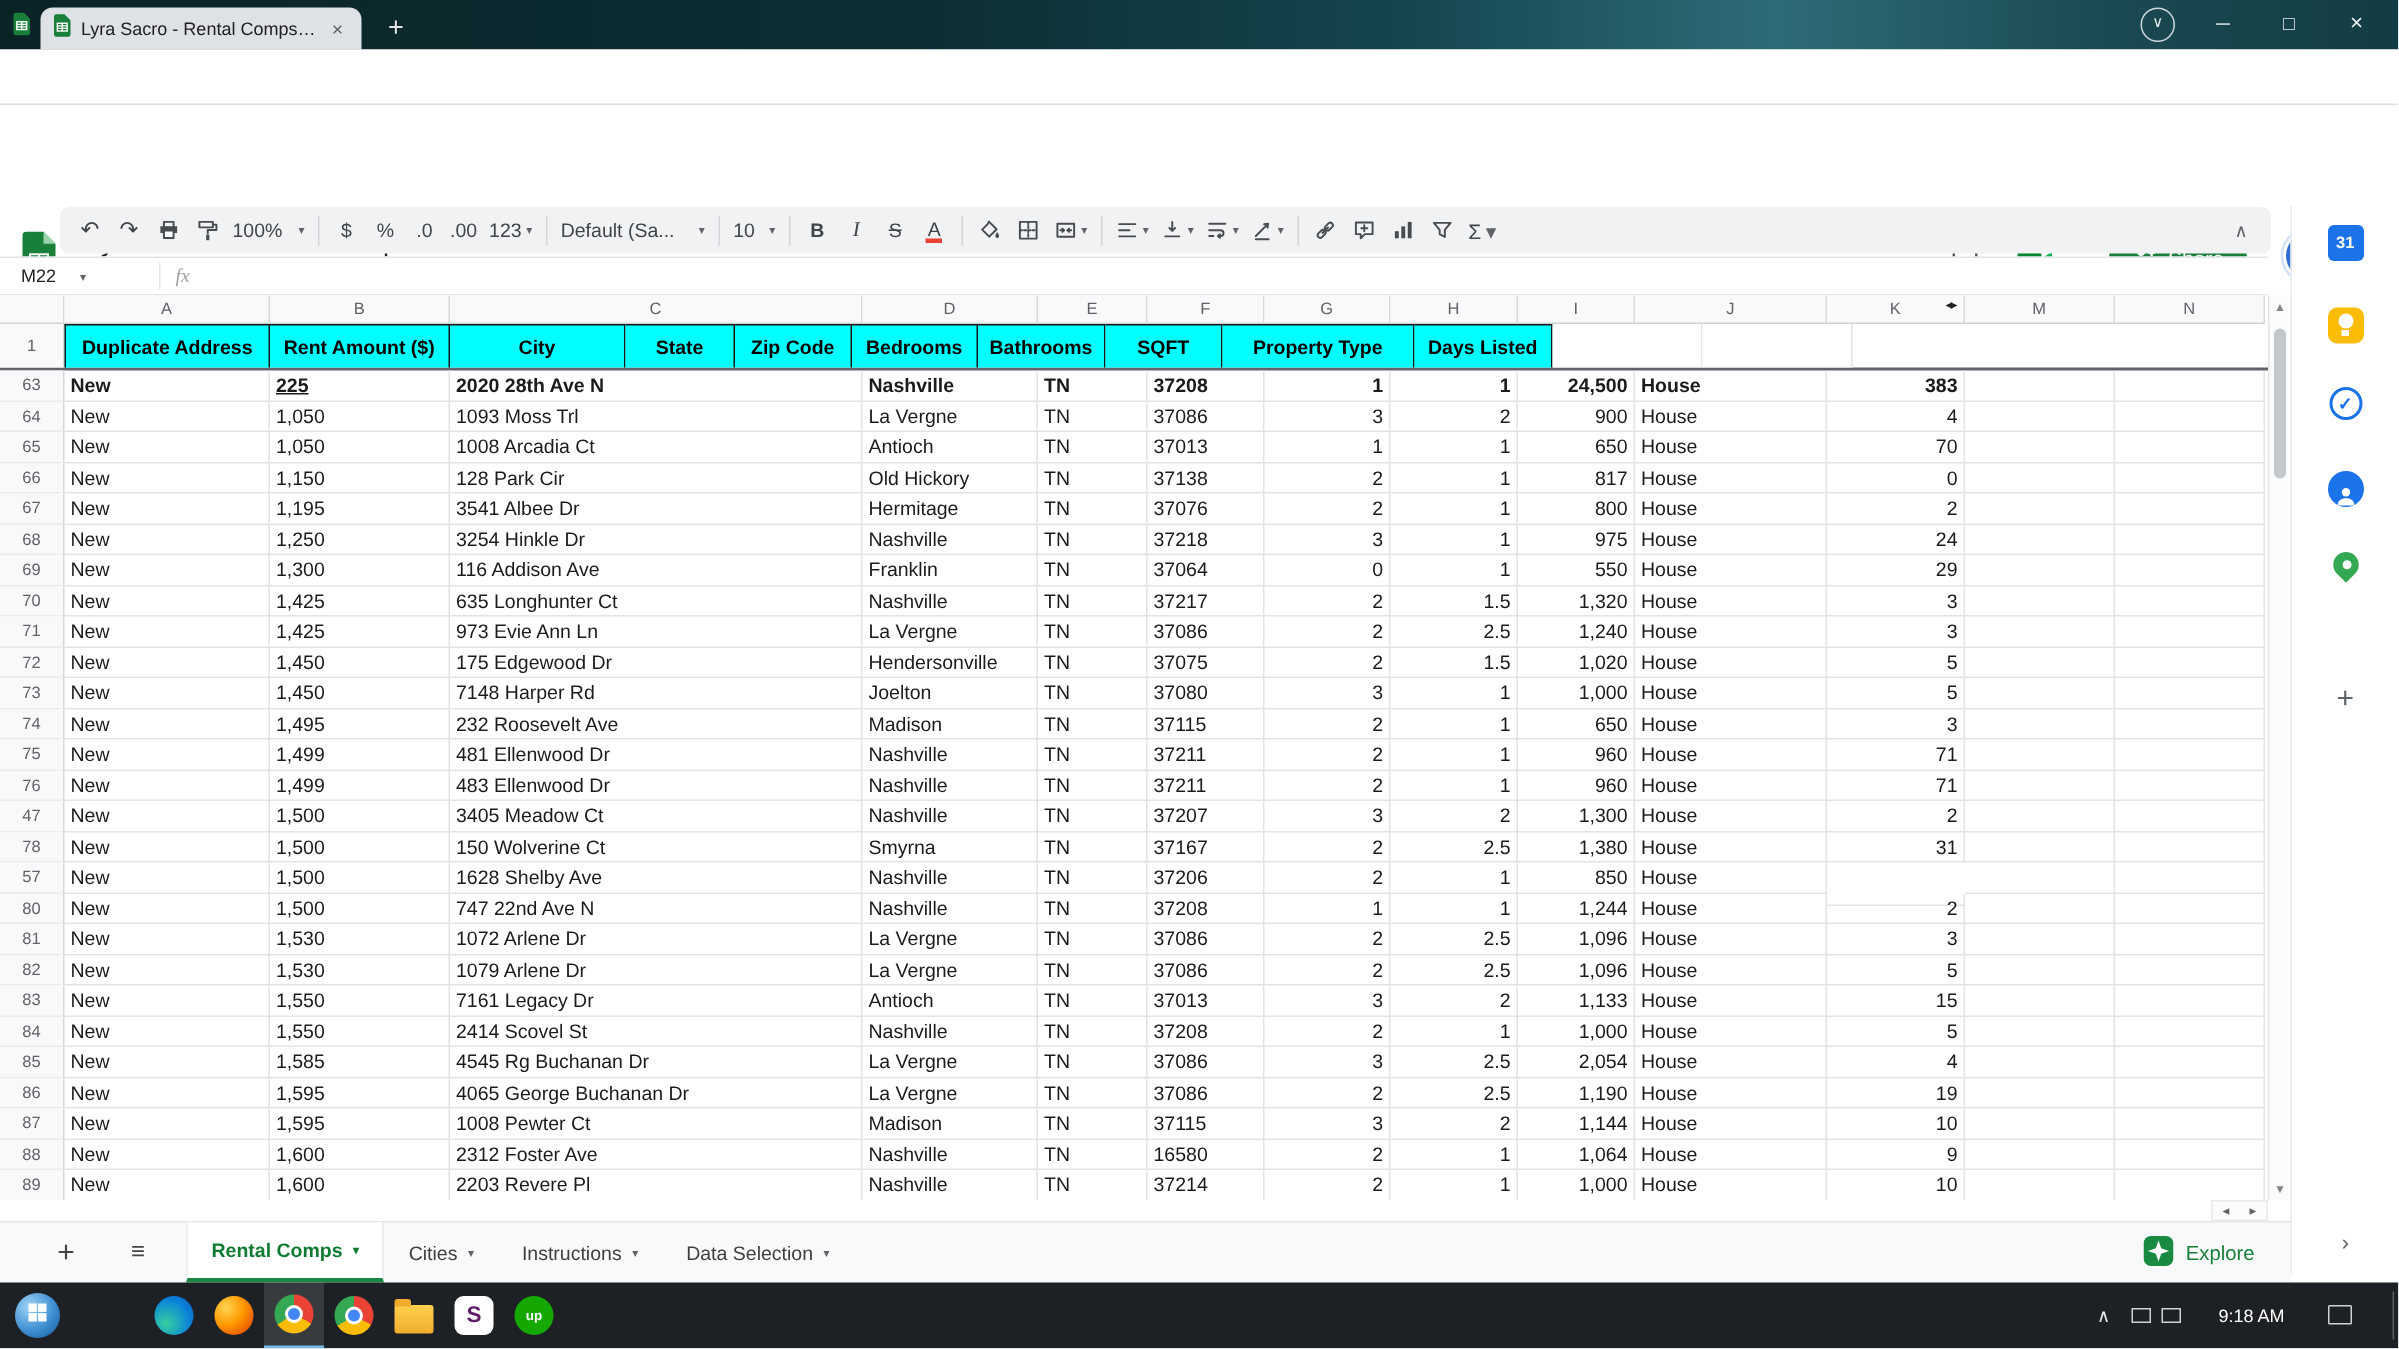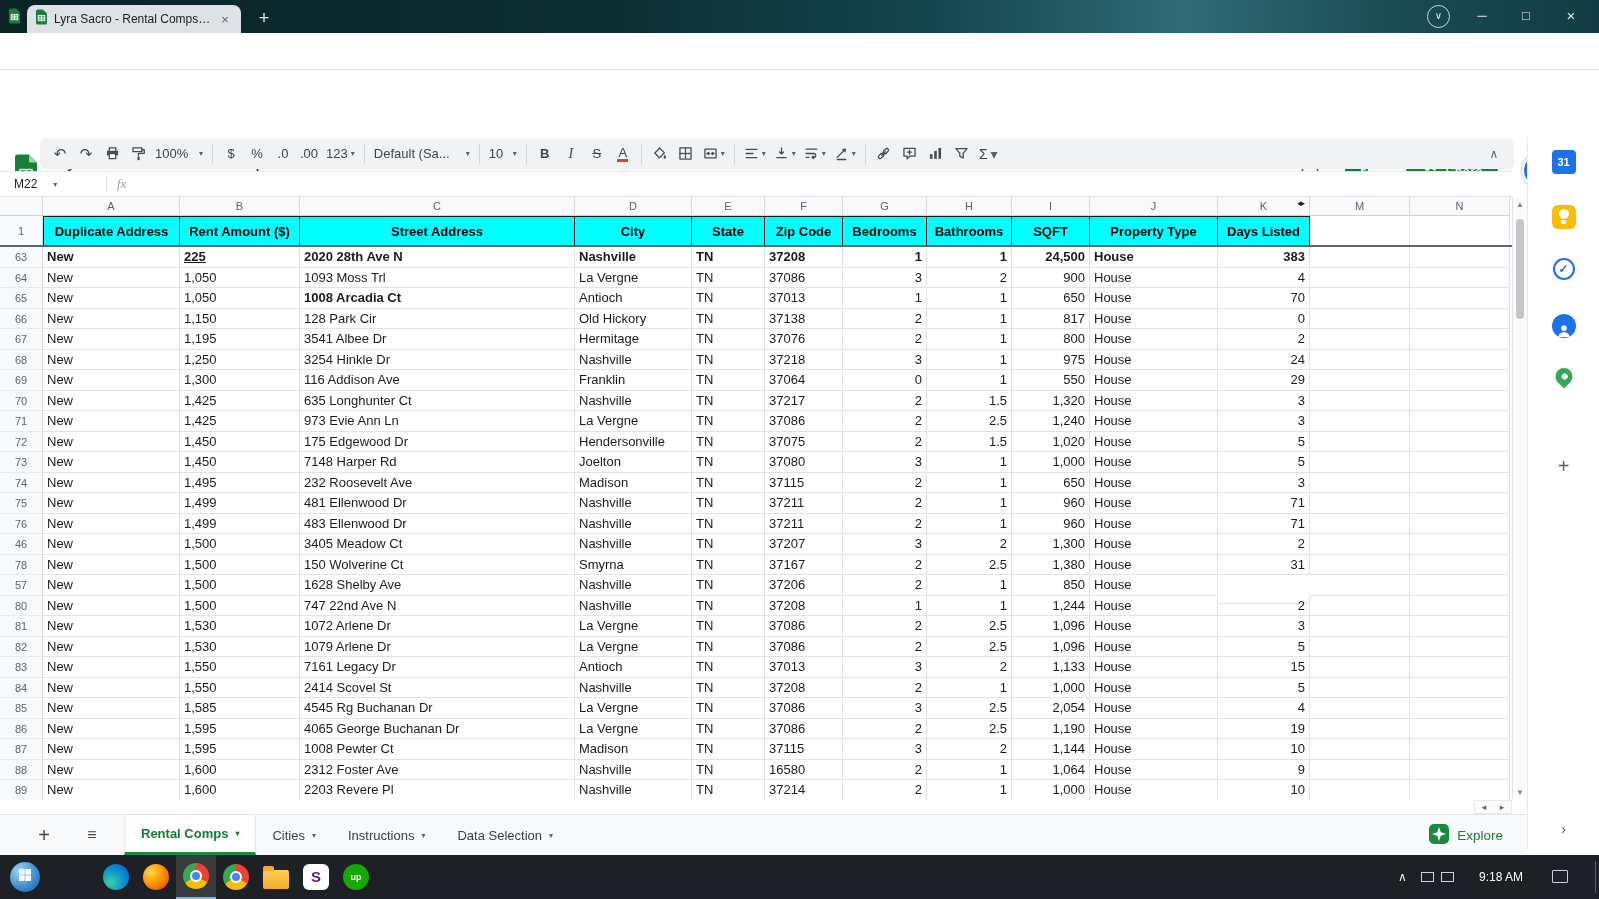--- a/index.html
+++ b/index.html
@@ -436,21 +436,20 @@
         <div class="ch" data-name="column-header-I" style="width: 78px;">I</div>
         <div class="ch" data-name="column-header-J" style="width: 128px;">J</div>
         <div class="ch" data-name="column-header-K" style="width: 92px;">K</div>
         <div class="ch" data-name="column-header-M" style="width: 100px;">M</div>
         <div class="ch" data-name="column-header-N" style="width: 100px;">N</div>
       </div>
     <div id="row1" data-name="frozen-header-row">
         <div class="rh1" data-name="row-header-1">1</div>
         <div class="h1 first" data-name="header-cell-A1" style="width: 137px;">Duplicate Address</div>
         <div class="h1" data-name="header-cell-B1" style="width: 120px;">Rent Amount ($)</div>
-        <div class="h1" data-name="header-cell-C1" style="width: 275px;">Street Address</div>
         <div class="h1" data-name="header-cell-D1" style="width: 117px;">City</div>
         <div class="h1" data-name="header-cell-E1" style="width: 73px;">State</div>
         <div class="h1" data-name="header-cell-F1" style="width: 78px;">Zip Code</div>
         <div class="h1" data-name="header-cell-G1" style="width: 84px;">Bedrooms</div>
         <div class="h1" data-name="header-cell-H1" style="width: 85px;">Bathrooms</div>
         <div class="h1" data-name="header-cell-I1" style="width: 78px;">SQFT</div>
         <div class="h1" data-name="header-cell-J1" style="width: 128px;">Property Type</div>
         <div class="h1" data-name="header-cell-K1" style="width: 92px;">Days Listed</div>
         <div class="h1e" data-name="header-cell-M1" style="width: 100px;"></div>
         <div class="h1e" data-name="header-cell-N1" style="width: 100px;"></div>
@@ -485,21 +484,21 @@
           <div class="gc r" data-name="cell-I64" style="width: 78px;">900</div>
           <div class="gc" data-name="cell-J64" style="width: 128px;">House</div>
           <div class="gc r" data-name="cell-K64" style="width: 92px;">4</div>
           <div class="gc" data-name="cell-M64" style="width: 100px;"></div>
           <div class="gc" data-name="cell-N64" style="width: 100px;"></div>
         </div>
         <div class="gr" data-name="spreadsheet-row-65">
           <div class="rn" data-name="row-header-65">65</div>
           <div class="gc" data-name="cell-A65" style="width: 137px;">New</div>
           <div class="gc" data-name="cell-B65" style="width: 120px;">1,050</div>
-          <div class="gc" data-name="cell-C65" style="width: 275px; font-weight: bold;">1008 Arcadia Ct</div>
+          <div class="gc" data-name="cell-C65" style="width: 275px;">1008 Arcadia Ct</div>
           <div class="gc" data-name="cell-D65" style="width: 117px;">Antioch</div>
           <div class="gc" data-name="cell-E65" style="width: 73px;">TN</div>
           <div class="gc" data-name="cell-F65" style="width: 78px;">37013</div>
           <div class="gc r" data-name="cell-G65" style="width: 84px;">1</div>
           <div class="gc r" data-name="cell-H65" style="width: 85px;">1</div>
           <div class="gc r" data-name="cell-I65" style="width: 78px;">650</div>
           <div class="gc" data-name="cell-J65" style="width: 128px;">House</div>
           <div class="gc r" data-name="cell-K65" style="width: 92px;">70</div>
           <div class="gc" data-name="cell-M65" style="width: 100px;"></div>
           <div class="gc" data-name="cell-N65" style="width: 100px;"></div>
@@ -674,21 +673,21 @@
           <div class="gc" data-name="cell-F76" style="width: 78px;">37211</div>
           <div class="gc r" data-name="cell-G76" style="width: 84px;">2</div>
           <div class="gc r" data-name="cell-H76" style="width: 85px;">1</div>
           <div class="gc r" data-name="cell-I76" style="width: 78px;">960</div>
           <div class="gc" data-name="cell-J76" style="width: 128px;">House</div>
           <div class="gc r" data-name="cell-K76" style="width: 92px;">71</div>
           <div class="gc" data-name="cell-M76" style="width: 100px;"></div>
           <div class="gc" data-name="cell-N76" style="width: 100px;"></div>
         </div>
         <div class="gr" data-name="spreadsheet-row-77">
-          <div class="rn" data-name="row-header-77">46</div>
+          <div class="rn" data-name="row-header-77">47</div>
           <div class="gc" data-name="cell-A77" style="width: 137px;">New</div>
           <div class="gc" data-name="cell-B77" style="width: 120px;">1,500</div>
           <div class="gc" data-name="cell-C77" style="width: 275px;">3405 Meadow Ct</div>
           <div class="gc" data-name="cell-D77" style="width: 117px;">Nashville</div>
           <div class="gc" data-name="cell-E77" style="width: 73px;">TN</div>
           <div class="gc" data-name="cell-F77" style="width: 78px;">37207</div>
           <div class="gc r" data-name="cell-G77" style="width: 84px;">3</div>
           <div class="gc r" data-name="cell-H77" style="width: 85px;">2</div>
           <div class="gc r" data-name="cell-I77" style="width: 78px;">1,300</div>
           <div class="gc" data-name="cell-J77" style="width: 128px;">House</div>

